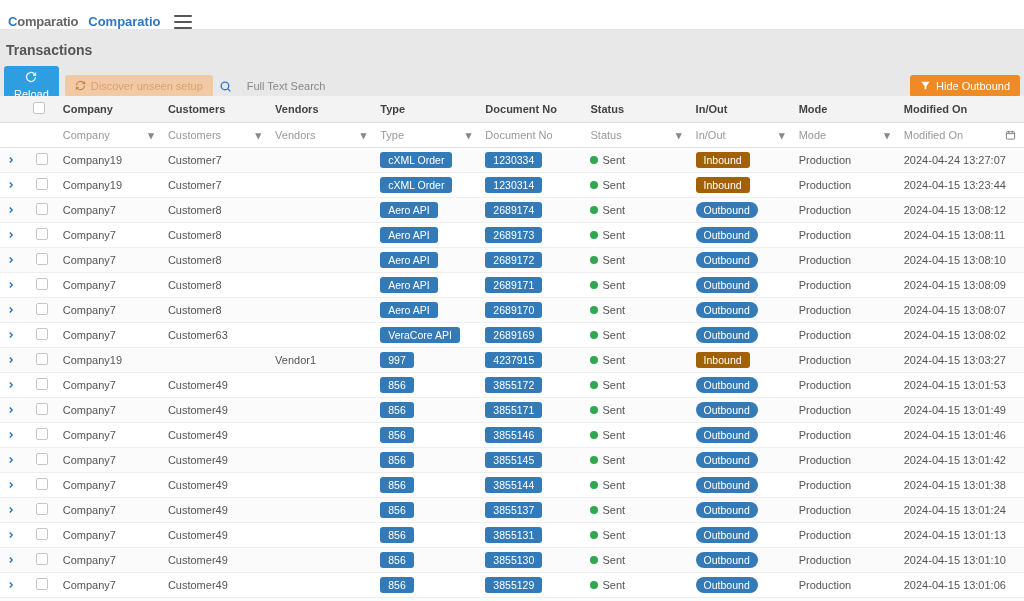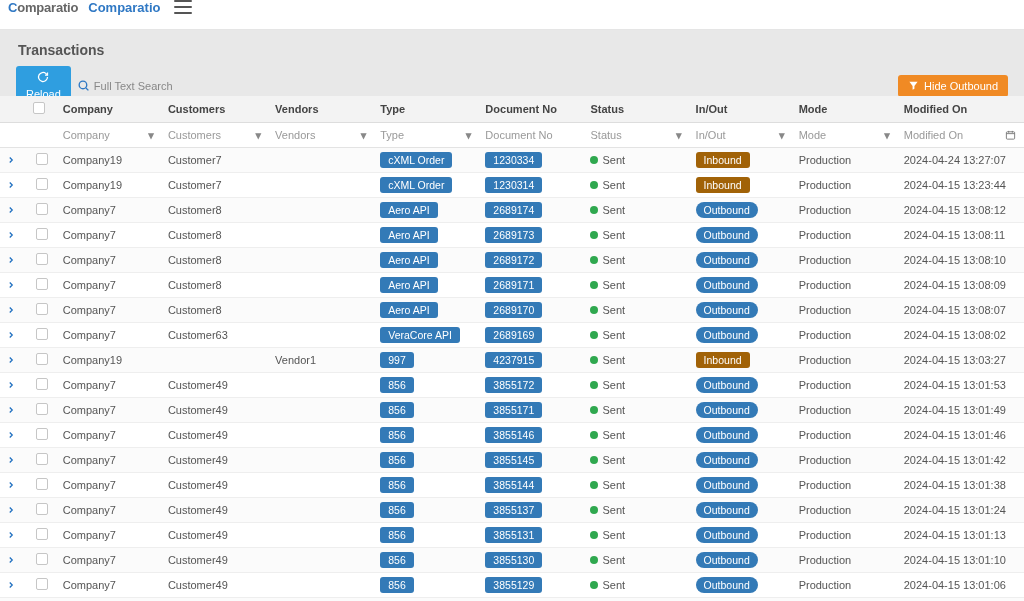--- a/index.html
+++ b/index.html
@@ -1,34 +1,34 @@
 <!DOCTYPE html>
 <html><head>
 <meta charset="utf-8">
 <style>
   * { box-sizing: border-box; }
   html, body { margin:0; padding:0; font-family: "Segoe UI", Arial, sans-serif; font-size:12px; color:#333; background:#fff; }
   body { width:1024px; height:601px; overflow:hidden; position:relative;}
   
-  .topbar { height:30px; display:flex; align-items:flex-start; padding:0 8px; border-bottom:1px solid #e5e5e5; }
+  .topbar { height:30px; display:flex; align-items:flex-end; padding:0 8px; border-bottom:1px solid #e5e5e5; }
   .logo-word { font-weight:600; font-size:13px; color:#666; margin-right:10px; letter-spacing:-0.2px;}
   .logo-word .c-char { color:#2f78c4; font-weight:bold; }
   .app-name { color:#2f78c4; font-weight:600; font-size:13px; margin-right:14px;}
   .hamburger { width:18px; height:14px; display:flex; flex-direction:column; justify-content:space-between; cursor:pointer;}
   .hamburger span { height:2px; background:#555; display:block; border-radius:1px;}
   
-  .header-block { background:#e8e8e8; padding:6px 16px 8px; border-bottom:1px solid #ddd;}
+  .header-block { background:#e8e8e8; padding:6px 4px 8px; border-bottom:1px solid #ddd;}
   .page-title { font-size:14px; color:#555; font-weight:600; padding:6px 0 8px 2px;}
   .toolbar { display:flex; align-items:center; gap:6px; }
   .btn { display:inline-flex; align-items:center; gap:5px; padding:4px 9px; border-radius:3px; font-size:11px; cursor:pointer; border:1px solid transparent;}
   .btn-blue { background:#2f9ee0; color:#fff;flex-direction:column; }
   .btn-peach { background:#f2c9a5; color:#c7874c; border-color:#f2c9a5; }
   .btn-orange { background:#f08a24; color:#fff; }
   .toolbar-spacer { flex:1; }
-  .search-wrap { display:flex; align-items:flex-start; gap:2px; color:#555;}
+  .search-wrap { display:flex; align-items:flex-end; gap:13px; color:#555;}
   .search-icon svg { display:block; }
   .search-input { border:none; background:transparent; font-size:11px; color:#555; outline:none; width:160px;}
   .search-input::placeholder{ color:#888;}
   
   svg { display:block; }
   
   .table-zone { position:absolute; top:96px; left:0; right:0; bottom:0; }
   .grid { width:100%; border-collapse:collapse; table-layout:fixed; }
   .grid thead th { background:#f3f3f3; font-weight:700; font-size:11px; color:#444; text-align:left; padding:6px 6px; border-bottom:1px solid #ddd;}
   .grid thead tr.filter-row th { background:#fff; border-bottom:1px solid #e3e3e3; padding:3px 4px;}
@@ -77,20 +77,31 @@
   <div class="toolbar">
     <div class="btn btn-blue">
       <span>
         <svg width="12" height="12" viewBox="0 0 24 24" fill="none" stroke="white" stroke-width="2.5">
             <path d="M21 12a9 9 0 1 1-3-6.7L21 8"></path>
             <path d="M21 3v5h-5"></path>
           </svg>
       </span>
       <span>Reload</span>
     </div>
+    <div class="btn btn-peach">
+      <span>
+        <svg width="11" height="11" viewBox="0 0 24 24" fill="none" stroke="#c7874c" stroke-width="2.5">
+            <path d="M3 12a9 9 0 0 1 15-6.7L21 8"></path>
+            <path d="M21 3v5h-5"></path>
+            <path d="M21 12a9 9 0 0 1-15 6.7L3 16"></path>
+            <path d="M3 21v-5h5"></path>
+          </svg>
+      </span>
+      <span style="opacity:.6;">Discover unseen setup</span>
+    </div>
     <div class="search-wrap">
       <span class="search-icon">
         <svg width="13" height="13" viewBox="0 0 24 24" fill="none" stroke="#2f78c4" stroke-width="2.5">
             <circle cx="11" cy="11" r="7"></circle>
             <line x1="21" y1="21" x2="16.5" y2="16.5"></line>
           </svg>
       </span>
       <input class="search-input" placeholder="Full Text Search" style="">
     </div>
     <div class="toolbar-spacer"></div>

